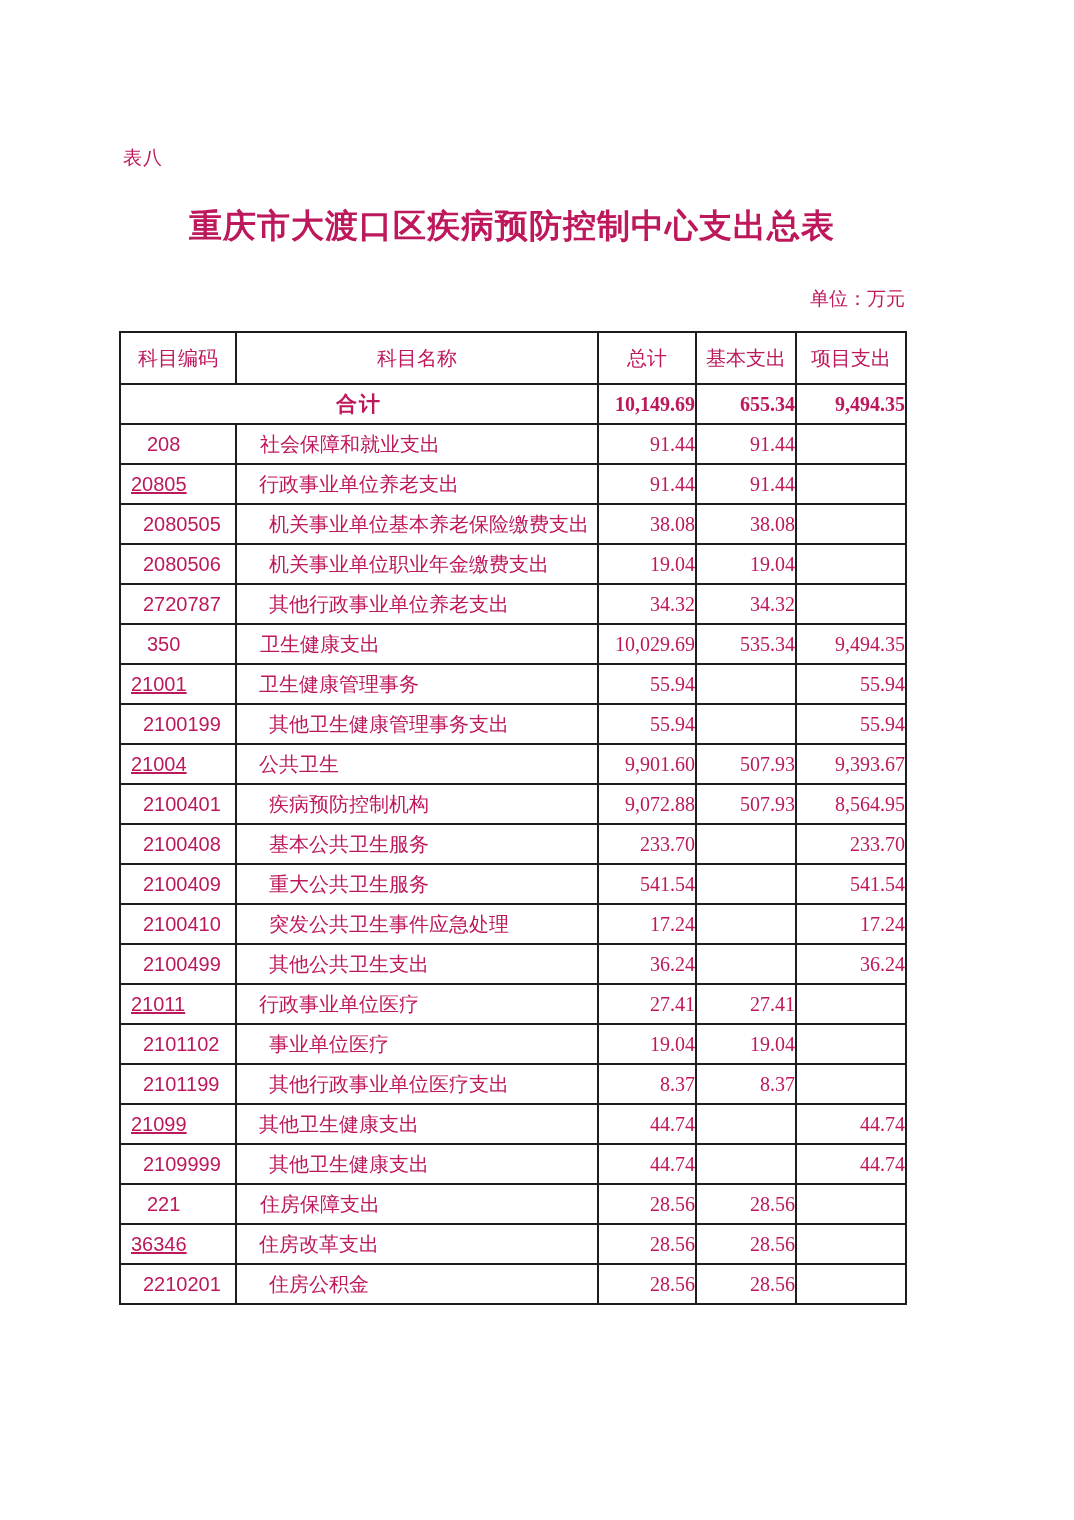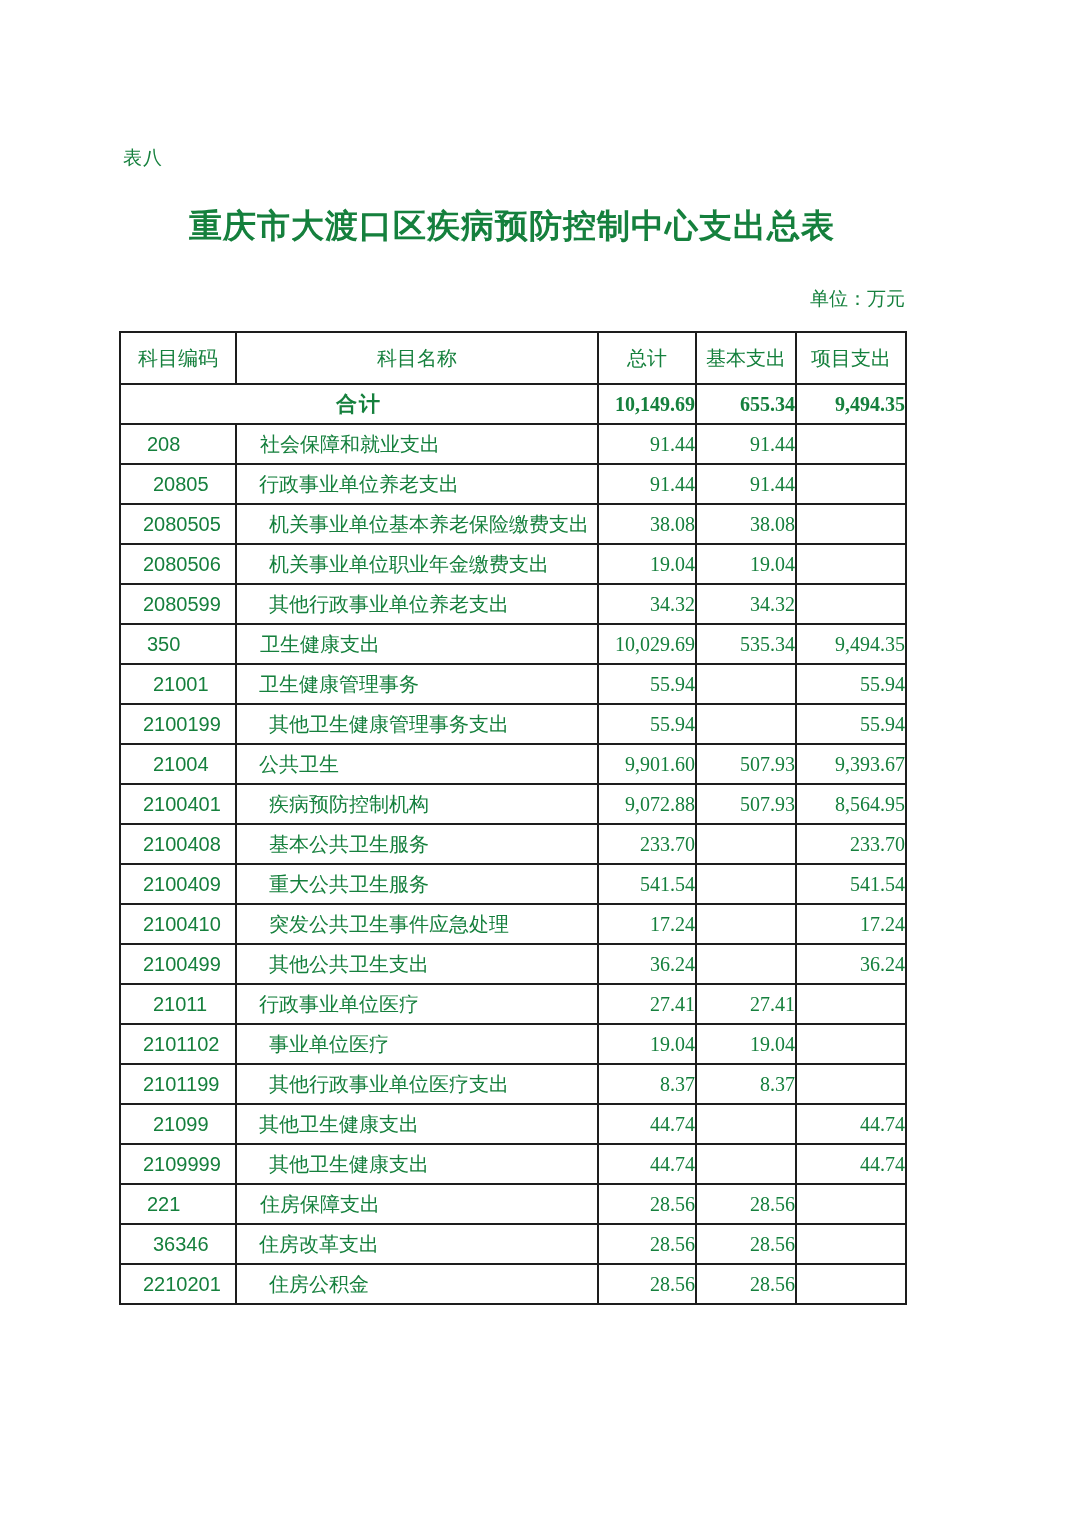--- a/index.html
+++ b/index.html
@@ -5,21 +5,21 @@
   html, body {
     margin: 0;
     padding: 0;
     background: #ffffff;
   }
   .page {
     position: relative;
     width: 1074px;
     height: 1520px;
     background: #ffffff;
-    color: #15803d;
+    color: #be185d;
     font-family: "Liberation Sans", "DejaVu Sans", sans-serif;
     overflow: hidden;
   }
   .table-label {
     position: absolute;
     left: 123px;
     top: 145px;
     font-size: 19px;
     letter-spacing: 1px;
   }
@@ -92,21 +92,21 @@
     font-size: 20px;
     text-align: left;
   }
   .num {
     font-family: "Liberation Serif", "DejaVu Serif", serif;
     font-size: 20px;
     text-align: right;
     padding-right: 13px;
   }
   .code.lvl1 { padding-left: 26px; }
-  .code.lvl2 { padding-left: 32px; }
+  .code.lvl2 { padding-left: 10px; text-decoration: underline; }
   .code.lvl3 { padding-left: 22px; }
   .name.nlvl1 { padding-left: 23px; }
   .name.nlvl2 { padding-left: 22px; }
   .name.nlvl3 { padding-left: 32px; }
 </style>
 </head>
 <body>
 
 <div class="page">
 
@@ -162,21 +162,21 @@
     <td class="num"></td>
   </tr>
         <tr>
     <td class="code lvl3">2080506</td>
     <td class="name nlvl3">机关事业单位职业年金缴费支出</td>
     <td class="num">19.04</td>
     <td class="num">19.04</td>
     <td class="num"></td>
   </tr>
         <tr>
-    <td class="code lvl3">2080599</td>
+    <td class="code lvl3">2720787</td>
     <td class="name nlvl3">其他行政事业单位养老支出</td>
     <td class="num">34.32</td>
     <td class="num">34.32</td>
     <td class="num"></td>
   </tr>
         <tr>
     <td class="code lvl1">350</td>
     <td class="name nlvl1">卫生健康支出</td>
     <td class="num">10,029.69</td>
     <td class="num">535.34</td>

